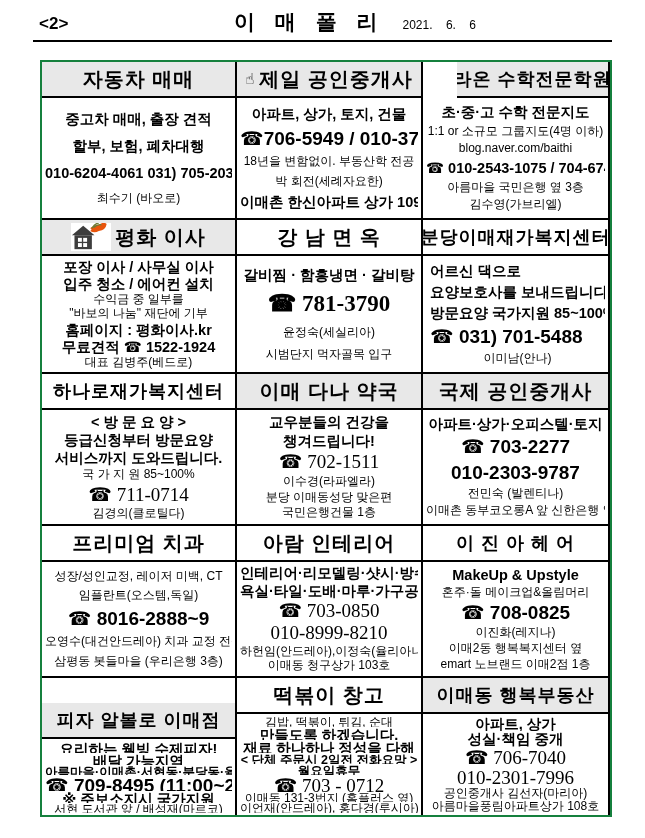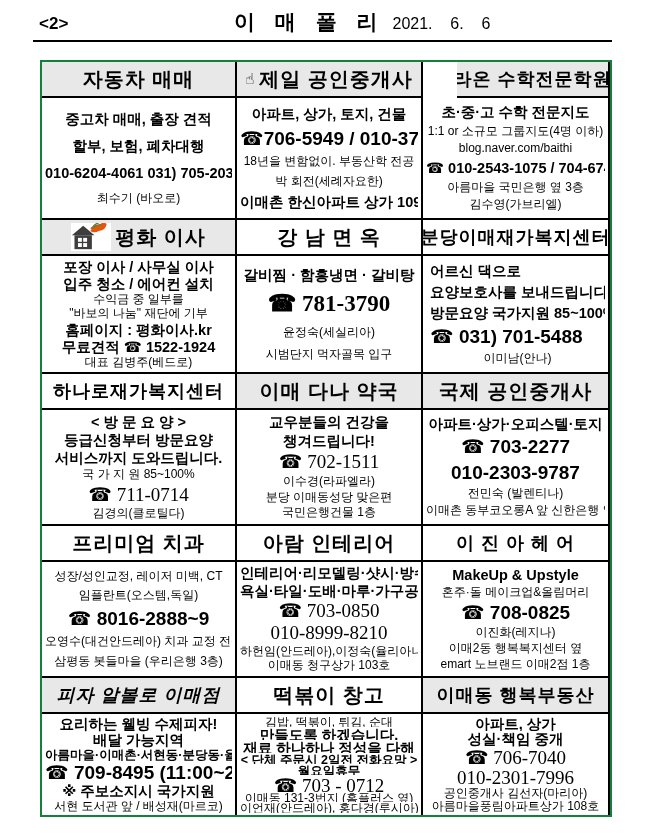--- a/index.html
+++ b/index.html
@@ -2,31 +2,31 @@
 <html><head>
 <meta charset="utf-8">
 <style>
   html,body{margin:0;padding:0;background:#fff;}
   .page{position:relative;width:645px;height:838px;background:#fff;color:#000;
         font-family:"Liberation Sans","DejaVu Sans",sans-serif;overflow:hidden;}
   .header{display:flex;align-items:baseline;margin:6px 33px 0 33px;
           border-bottom:2px solid #000;padding:2px 6px 4px 6px;}
   .page-number{font-size:17px;font-weight:bold;width:70px;}
   .page-title{font-size:21px;font-weight:bold;letter-spacing:7px;margin-left:125px;}
-  .page-date{font-size:16px;margin-left:8px;white-space:pre;}
+  .page-date{font-size:12px;margin-left:18px;white-space:pre;}
   .grid{position:absolute;left:40px;top:60px;width:568px;
         display:grid;grid-template-columns:193px 184px 185px;
         grid-template-rows:156px 152px 150px 150px 137px;
         background:#000;gap:2px;border:2px solid #15803d;}
   .cell{background:#fff;display:flex;flex-direction:column;min-width:0;}
   .cell-title{height:34px;flex:0 0 34px;display:flex;align-items:center;justify-content:center;
               border-bottom:2px solid #000;font-weight:bold;font-size:20px;letter-spacing:1px;
               white-space:nowrap;overflow:hidden;}
   .cell-title.gray{background:#e8e8e8;}
-  .cell-title.italic{font-style:italic;}
+  .cell-title.italic{margin-top:25px;}
   .cell-body{flex:1;display:flex;flex-direction:column;justify-content:space-evenly;
              padding:2px 3px;min-height:0;}
   .ln{text-align:center;line-height:1.12;white-space:nowrap;overflow:hidden;}
   .cell.left .ln{text-align:left;padding-left:4px;}
   .n  {font-size:12px;}
   .b  {font-size:14.5px;font-weight:bold;}
   .big{font-size:19px;font-weight:bold;}
   .bigs{font-size:19px;font-weight:normal;font-family:"Liberation Serif","DejaVu Serif",serif;}
   .xl {font-size:23px;font-weight:bold;font-family:"Liberation Serif","DejaVu Serif",serif;}
   .sm {font-size:12px;}

